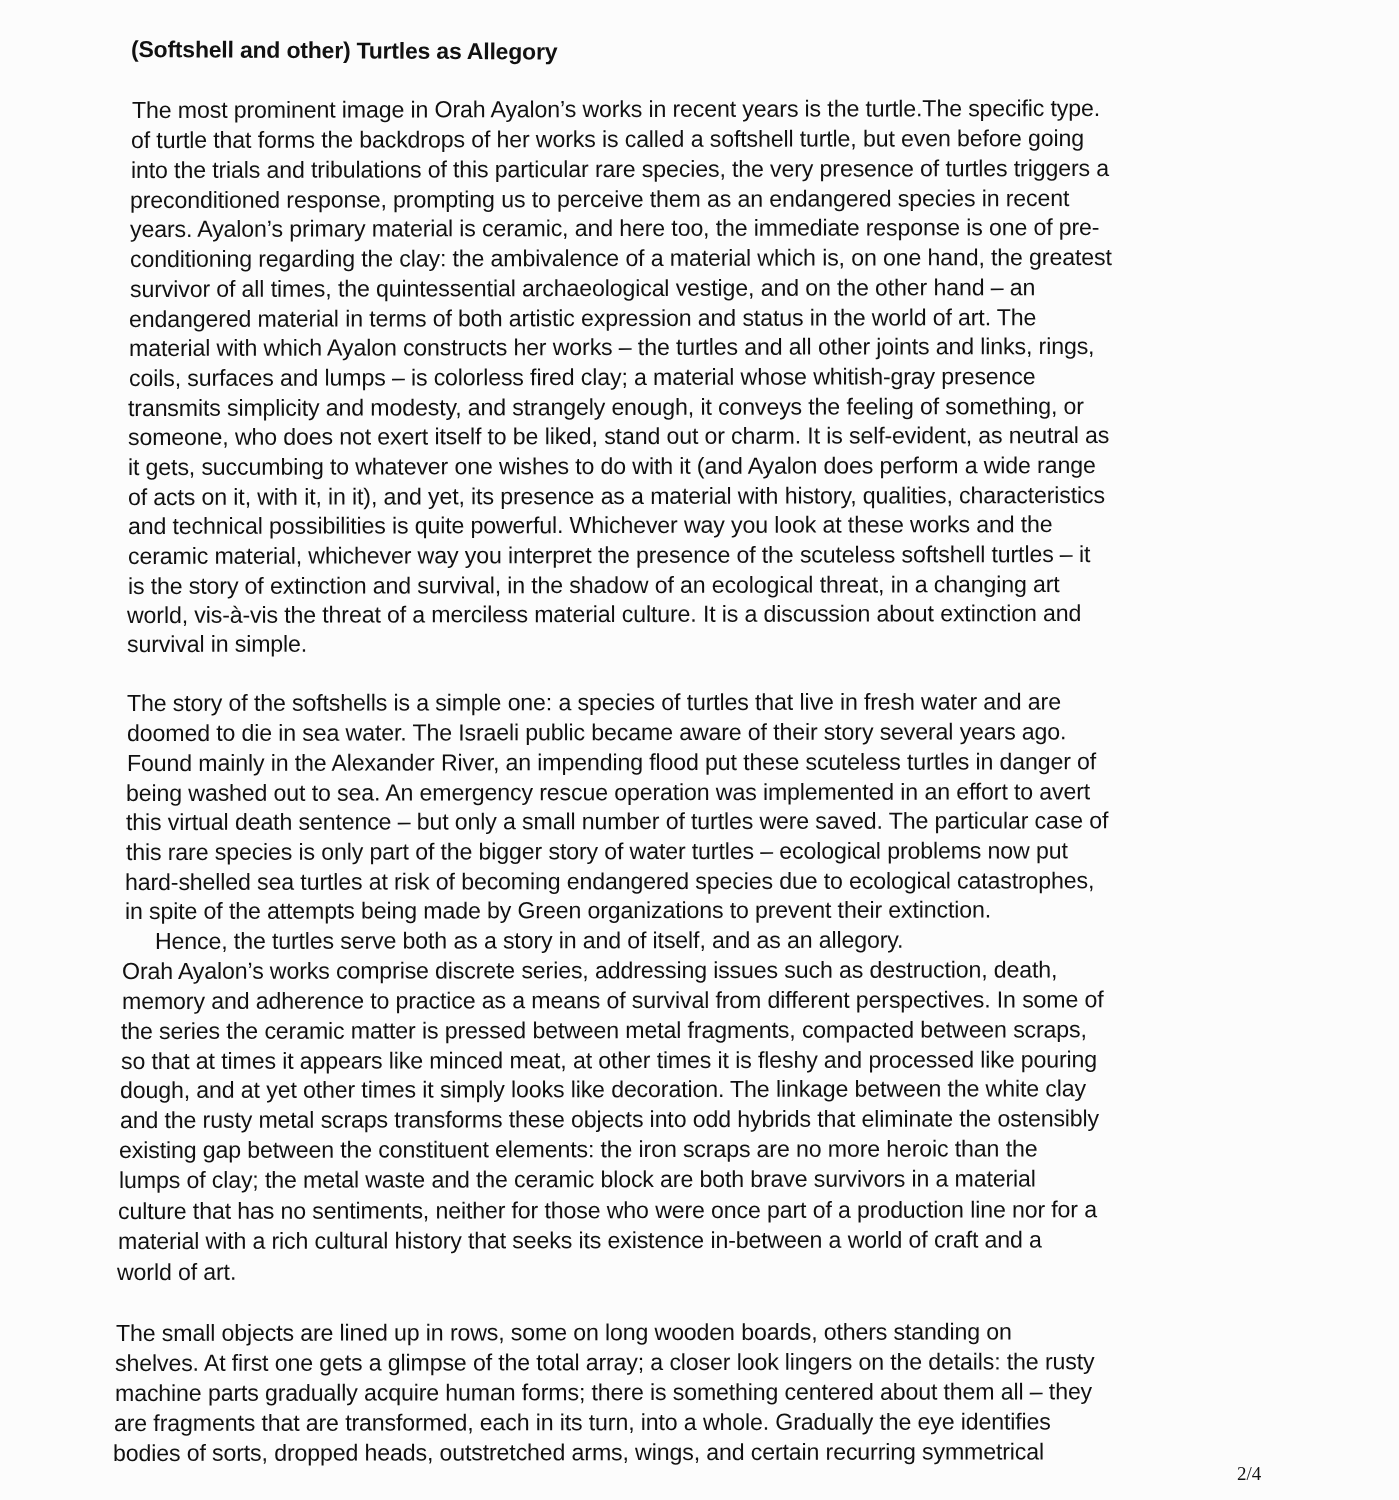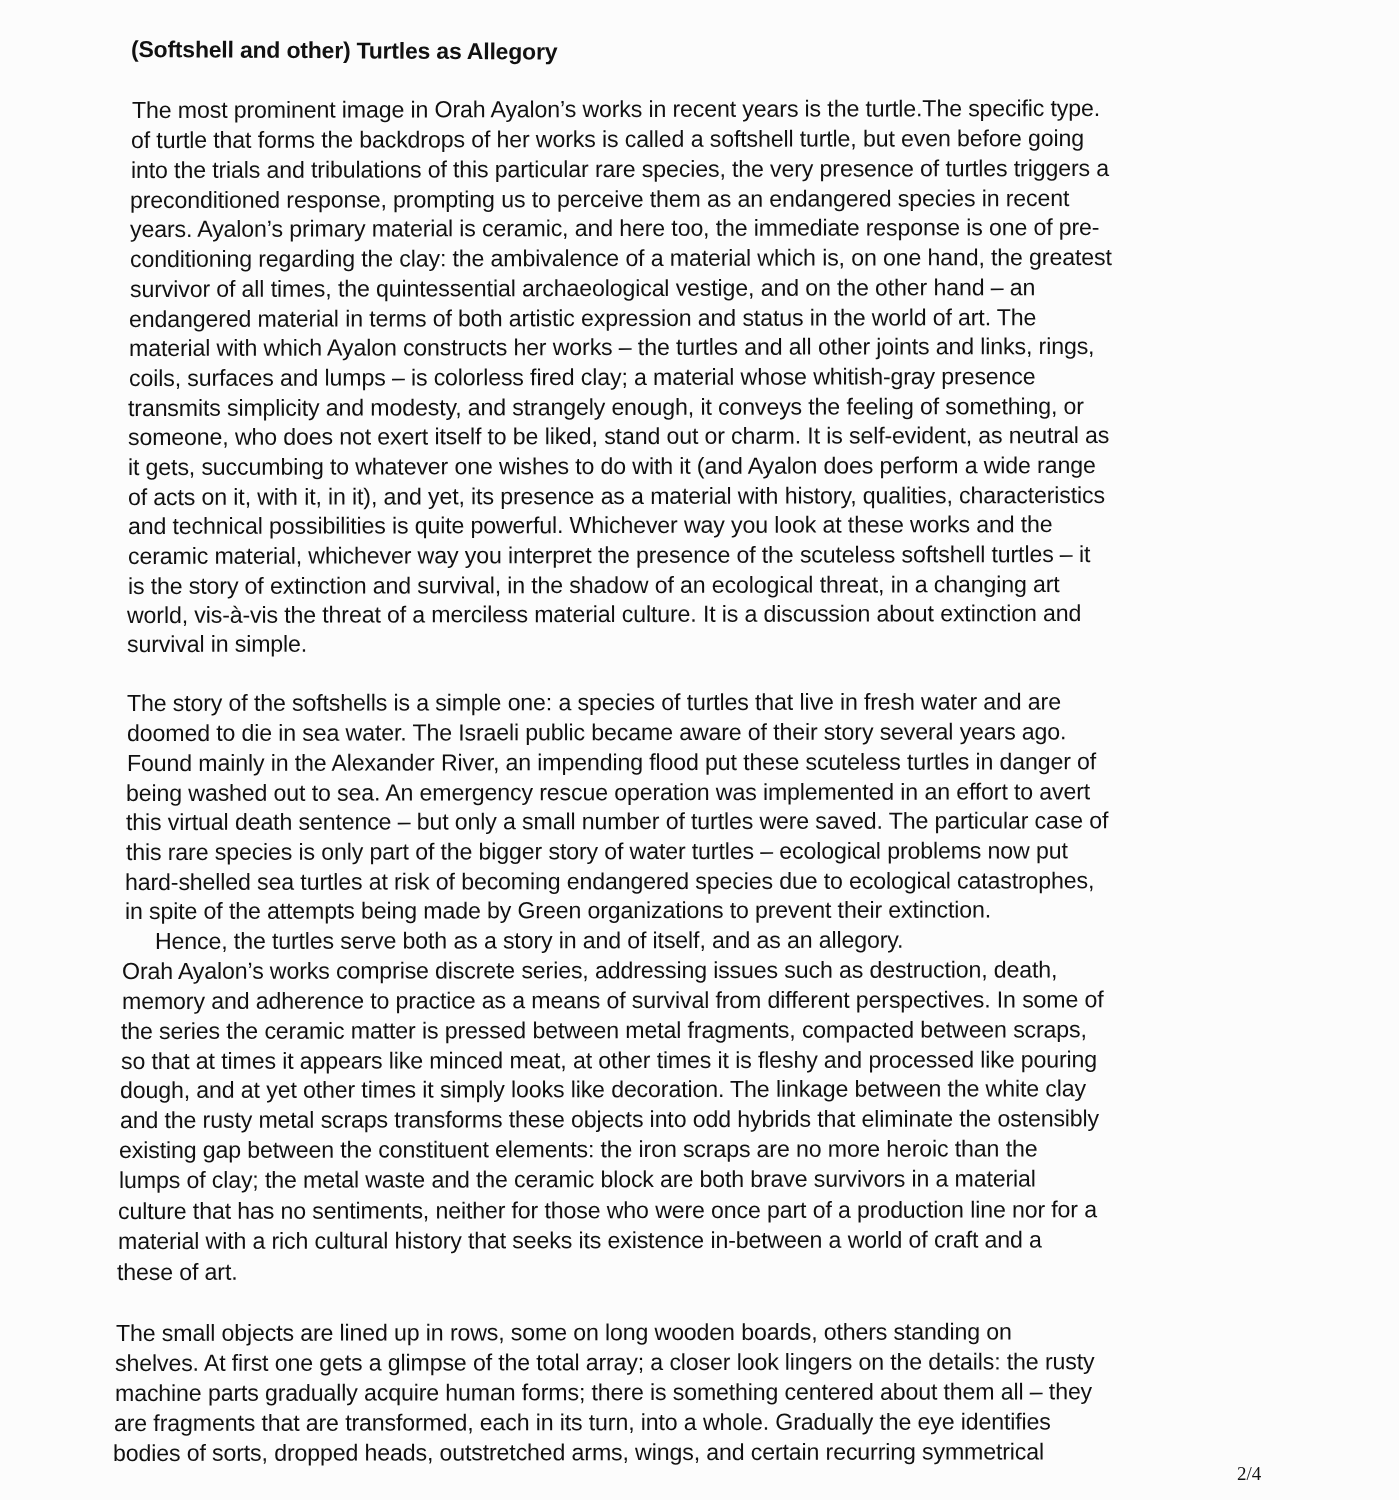--- a/index.html
+++ b/index.html
@@ -67,21 +67,21 @@
   <div class="line" style="left:122px;top:956px;transform:rotate(-0.1deg)">Orah Ayalon’s works comprise discrete series, addressing issues such as destruction, death,</div>
   <div class="line" style="left:122px;top:986px;transform:rotate(-0.1deg)">memory and adherence to practice as a means of survival from different perspectives. In some of</div>
   <div class="line" style="left:121px;top:1016px;transform:rotate(-0.1deg)">the series the ceramic matter is pressed between metal fragments, compacted between scraps,</div>
   <div class="line" style="left:121px;top:1046px;transform:rotate(-0.1deg)">so that at times it appears like minced meat, at other times it is fleshy and processed like pouring</div>
   <div class="line" style="left:120px;top:1075px;transform:rotate(-0.1deg)">dough, and at yet other times it simply looks like decoration. The linkage between the white clay</div>
   <div class="line" style="left:120px;top:1105px;transform:rotate(-0.1deg)">and the rusty metal scraps transforms these objects into odd hybrids that eliminate the ostensibly</div>
   <div class="line" style="left:119px;top:1135px;transform:rotate(-0.1deg)">existing gap between the constituent elements: the iron scraps are no more heroic than the</div>
   <div class="line" style="left:119px;top:1165px;transform:rotate(-0.1deg)">lumps of clay; the metal waste and the ceramic block are both brave survivors in a material</div>
   <div class="line" style="left:118px;top:1196px;transform:rotate(-0.1deg)">culture that has no sentiments, neither for those who were once part of a production line nor for a</div>
   <div class="line" style="left:118px;top:1226px;transform:rotate(-0.1deg)">material with a rich cultural history that seeks its existence in-between a world of craft and a</div>
-  <div class="line" style="left:117px;top:1257px;transform:rotate(-0.1deg)">these of art.</div>
+  <div class="line" style="left:117px;top:1257px;transform:rotate(-0.1deg)">world of art.</div>
 </div>
 
 <div>
   <div class="line" style="left:116px;top:1318px;transform:rotate(-0.1deg)">The small objects are lined up in rows, some on long wooden boards, others standing on</div>
   <div class="line" style="left:115px;top:1348px;transform:rotate(-0.1deg)">shelves. At first one gets a glimpse of the total array; a closer look lingers on the details: the rusty</div>
   <div class="line" style="left:115px;top:1378px;transform:rotate(-0.1deg)">machine parts gradually acquire human forms; there is something centered about them all – they</div>
   <div class="line" style="left:114px;top:1408px;transform:rotate(-0.1deg)">are fragments that are transformed, each in its turn, into a whole. Gradually the eye identifies</div>
   <div class="line" style="left:113px;top:1438px;transform:rotate(-0.1deg)">bodies of sorts, dropped heads, outstretched arms, wings, and certain recurring symmetrical</div>
 </div>
 

